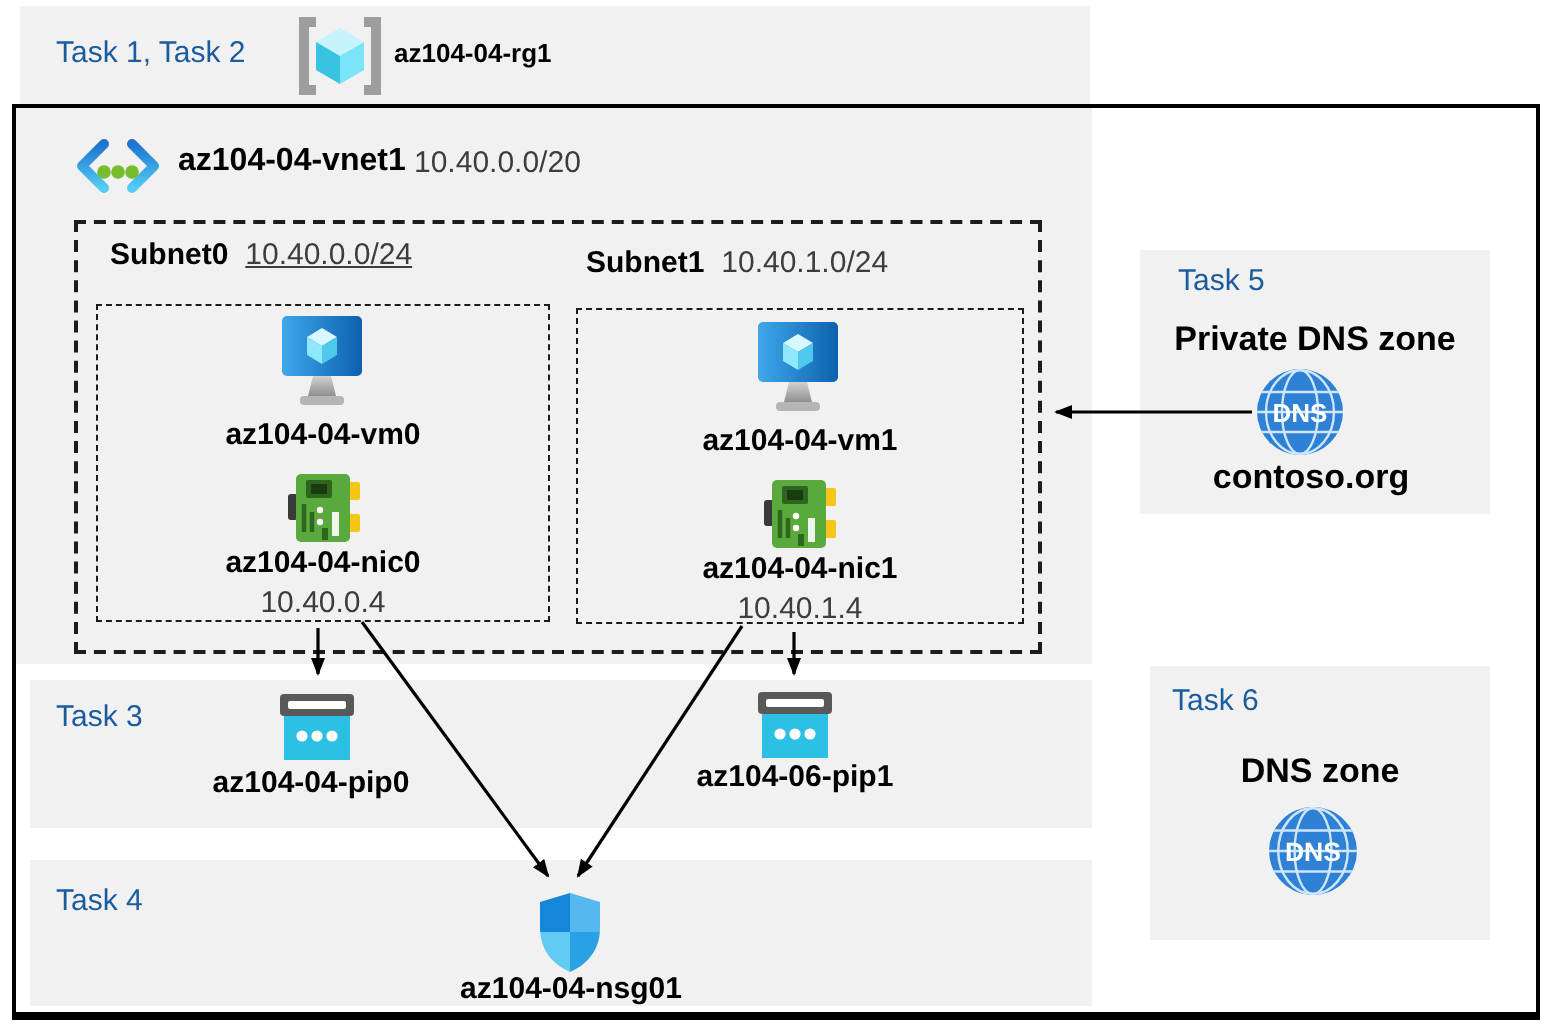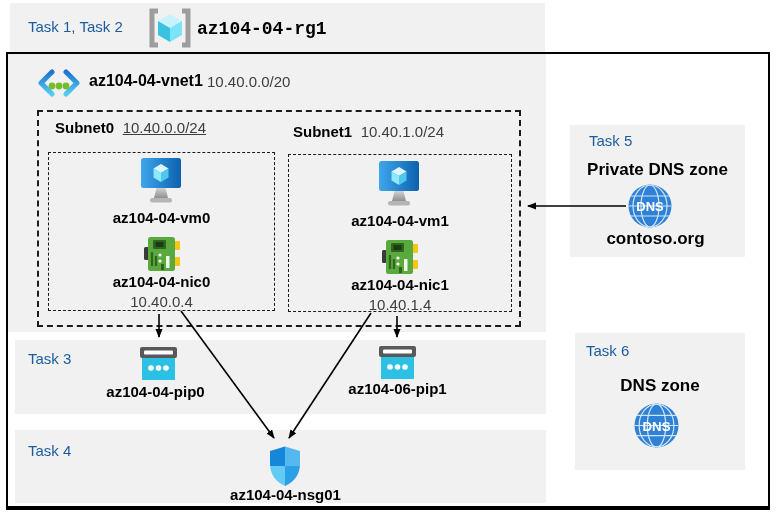--- a/index.html
+++ b/index.html
@@ -51,21 +51,21 @@
 
   <div class="abs band" style="left:10px;top:3px;width:535px;height:49px;">
     <span class="abs task-label" style="left:18px;top:15px;">Task 1, Task 2</span>
     <svg class="abs" style="left:138px;top:5px;" width="44" height="40" viewBox="0 0 44 40">
       <path d="M10,3 H4 V37 H10" fill="none" stroke="#9d9d9d" stroke-width="5"></path>
       <path d="M34,3 H40 V37 H34" fill="none" stroke="#9d9d9d" stroke-width="5"></path>
       <polygon points="22,6 34,13 22,20 10,13" fill="#c7f3fd"></polygon>
       <polygon points="10,13 22,20 22,34 10,27" fill="#38c3e0"></polygon>
       <polygon points="34,13 22,20 22,34 34,27" fill="#7be4f8"></polygon>
     </svg>
-    <span class="abs res-label" style="left:187px;top:16px;font-size:18px;font-family:Liberation Mono, monospace;">az104-04-rg1</span>
+    <span class="abs res-label" style="left:187px;top:16px;font-size:13px;">az104-04-rg1</span>
   </div>
 
   <div class="abs main-border" style="left:6px;top:52px;width:764px;height:458px;"></div>
 
   <div class="abs vnet-region" style="left:8px;top:54px;width:538px;height:278px;"></div>
 
   <svg class="abs" style="left:38px;top:68px;" width="42" height="30" viewBox="0 0 42 30">
     <polyline points="14,4 3,15 14,26" fill="none" stroke="url(#gChev)" stroke-width="5" stroke-linecap="round" stroke-linejoin="round"></polyline>
     <polyline points="28,4 39,15 28,26" fill="none" stroke="url(#gChev)" stroke-width="5" stroke-linecap="round" stroke-linejoin="round"></polyline>
     <circle cx="14" cy="18" r="3.4" fill="#76bc2d"></circle>

